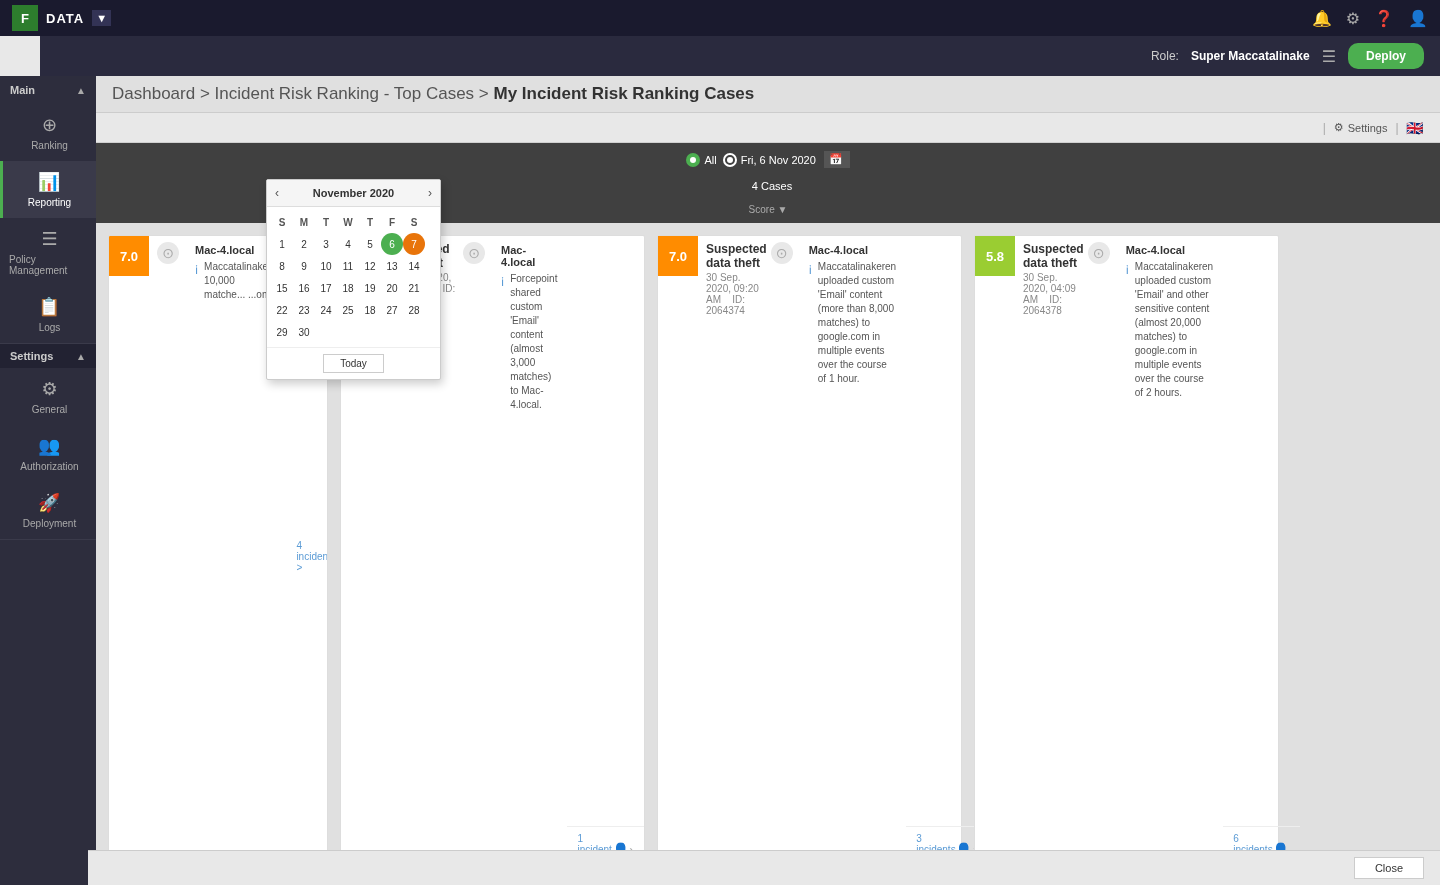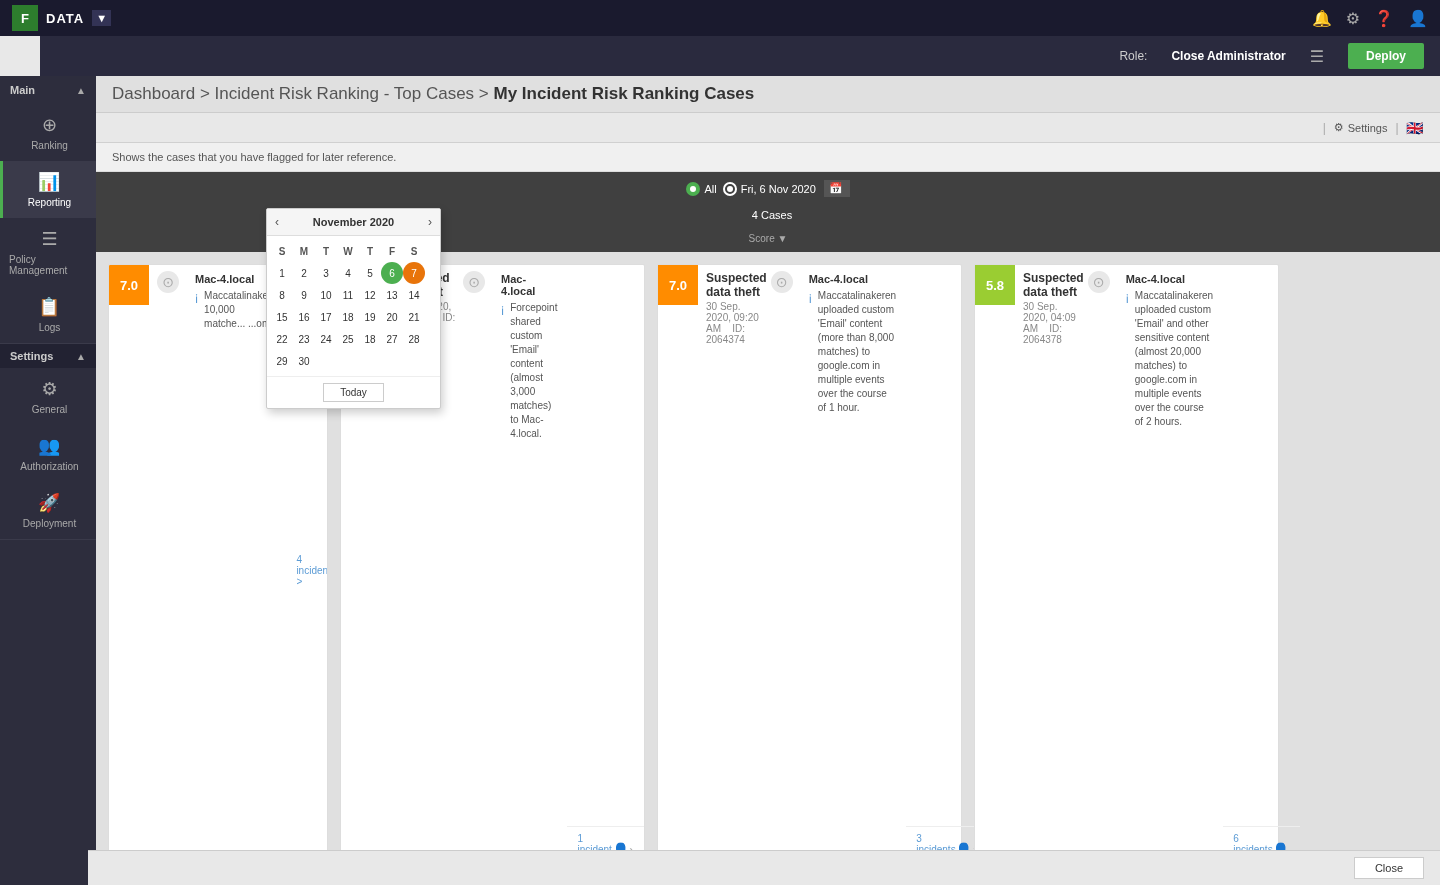--- a/index.html
+++ b/index.html
@@ -30,35 +30,35 @@
     .top-icon { color: #aaa; font-size: 16px; cursor: pointer; }
 
     
     .role-bar {
       height: 40px;
       background: #2a2a3e;
       display: flex;
       align-items: center;
       justify-content: flex-end;
       padding: 0 16px;
-      gap: 24px;
+      gap: 12px;
       margin-left: 40px;
     }
     .role-text { color: #ccc; font-size: 12px; }
     .role-name { color: white; font-weight: bold; font-size: 12px; }
     .role-icon { color: #aaa; font-size: 16px; }
     .deploy-btn {
       background: #4CAF50;
       color: white;
       border: none;
       padding: 6px 18px;
       font-size: 12px;
       font-weight: bold;
       cursor: pointer;
-      border-radius: 2px;
+      border-radius: 10px;
     }
 
     
     .main-layout {
       display: flex;
       height: calc(885px - 76px);
     }
 
     
     .sidebar {
@@ -309,21 +309,21 @@
   <div class="top-bar-right">
     <span class="top-icon">🔔</span>
     <span class="top-icon">⚙</span>
     <span class="top-icon">❓</span>
     <span class="top-icon">👤</span>
   </div>
 </div>
 
 <div class="role-bar">
   <span class="role-text">Role:</span>
-  <span class="role-name">Close Administrator</span>
+  <span class="role-name">Super Maccatalinake</span>
   <span class="role-icon">☰</span>
   <button class="deploy-btn">Deploy</button>
 </div>
 
 <div class="main-layout">
 
   <div class="sidebar">
     <div class="sidebar-section">
       <div class="sidebar-section-header">
         <span class="sidebar-section-label">Main</span>
@@ -379,23 +379,20 @@
     <div class="content-header">
       <span style="color:#aaa;margin-right:8px;">|</span>
       <div class="settings-link">
         <span>⚙</span>
         <span>Settings</span>
       </div>
       <span style="margin: 0 8px; color:#aaa;">|</span>
       <span class="flag-icon">🇬🇧</span>
     </div>
 
-    <div class="info-bar">
-      <span>Shows the cases that you have flagged for later reference.</span>
-    </div>
 
     <div class="filter-bar">
       <div class="radio-group">
         <div class="radio-option">
           <div class="radio-circle active"></div>
           <span>All</span>
         </div>
         <div class="radio-option">
           <div class="radio-circle white-dot"></div>
           <span>Fri, 6 Nov 2020</span>

